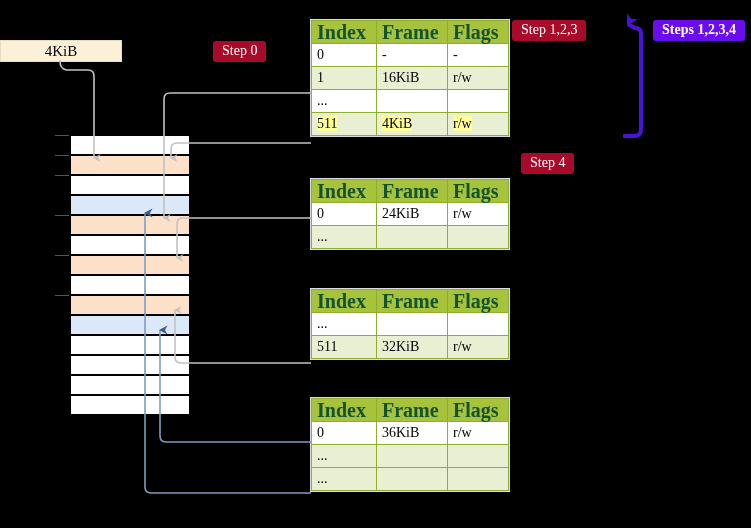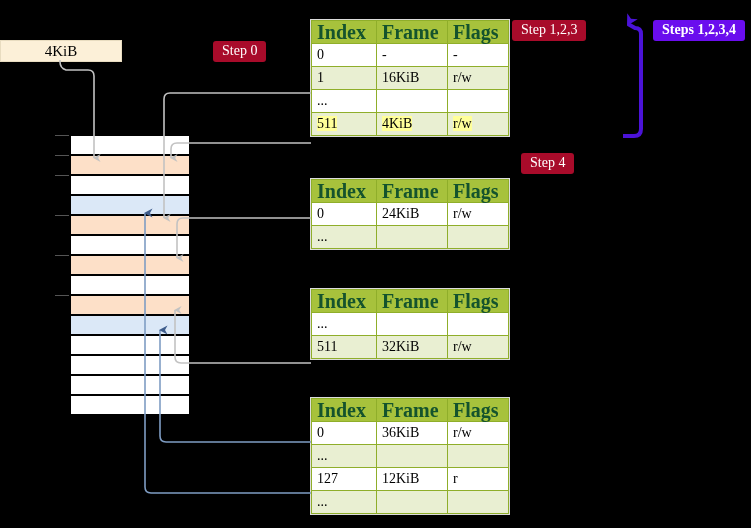--- a/index.html
+++ b/index.html
@@ -172,25 +172,20 @@
         <tr class="plain">
           <td class="c0">0</td>
           <td class="c1">36KiB</td>
           <td class="c2">r/w</td>
         </tr>
         <tr class="alt">
           <td class="c0">...</td>
           <td class="c1">&nbsp;</td>
           <td class="c2">&nbsp;</td>
         </tr>
-        <tr class="plain">
-          <td class="c0">127</td>
-          <td class="c1">12KiB</td>
-          <td class="c2">r</td>
-        </tr>
         <tr class="alt">
           <td class="c0">...</td>
           <td class="c1">&nbsp;</td>
           <td class="c2">&nbsp;</td>
         </tr>
       </tbody>
     </table>
 
   <svg class="ov" viewBox="0 0 751 528">
     <defs>

